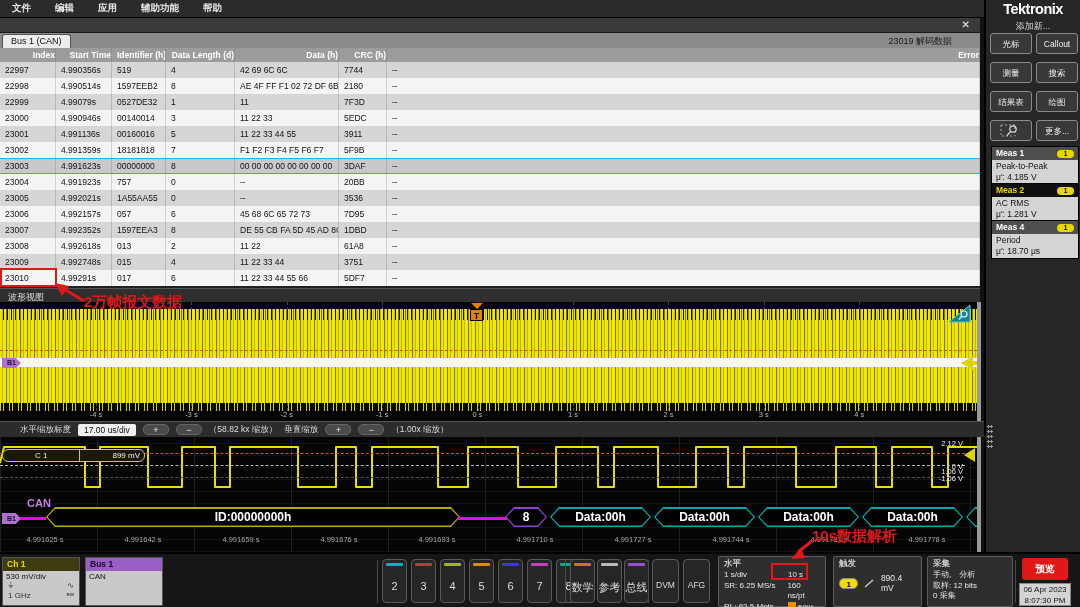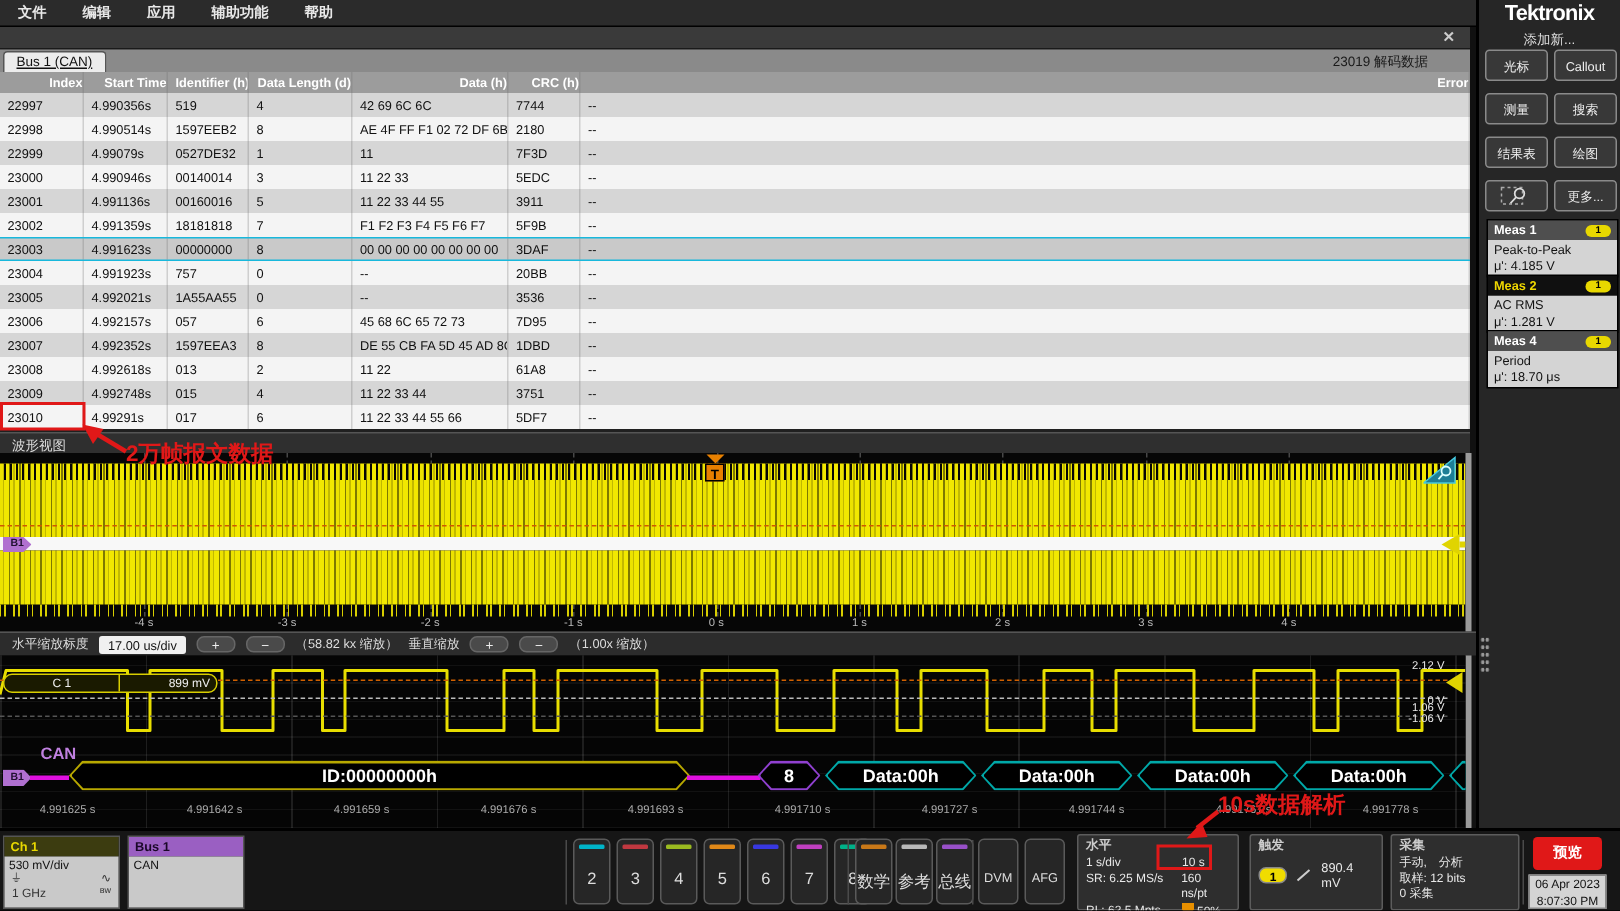--- a/index.html
+++ b/index.html
@@ -7,21 +7,21 @@
   #screen{position:relative;width:1080px;height:607px;background:#111;overflow:hidden;}
   
   #menubar{position:absolute;left:0;top:0;width:984px;height:18px;background:#2b2b2b;display:flex;align-items:center;gap:24px;padding-left:12px;border-bottom:1px solid #000;}
   .menu-item{color:#e8e8e8;font-size:9.5px;font-weight:bold;cursor:default;}
   
   #results-win{position:absolute;left:0;top:18px;width:980px;height:284px;background:#202020;}
   #results-titlebar{position:absolute;left:0;top:0;width:100%;height:15px;background:#3a3a3a;border-bottom:1px solid #1a1a1a;}
   #results-title{position:absolute;left:8px;top:18px;color:#e8e8e8;font-size:14px;font-weight:normal;}
   .close-x{position:absolute;right:10px;top:1px;color:#cccccc;font-size:10px;font-weight:bold;cursor:pointer;}
   #tabstrip{position:absolute;left:0;top:15px;width:100%;height:15px;background:#8a8a8a;}
-  #bus-tab{position:absolute;left:2px;top:1px;height:14px;background:#ececec;border:1px solid #555;border-bottom:none;border-radius:3px 3px 0 0;padding:1px 8px 0 8px;font-size:9px;color:#111;text-decoration:underline;}
+  #bus-tab{position:absolute;left:2px;top:1px;height:14px;background:#ececec;border:1px solid #555;border-bottom:none;border-radius:3px 3px 0 0;padding:1px 8px 0 8px;font-size:9px;color:#111;}
   #decode-count{position:absolute;right:28px;top:2px;font-size:9px;color:#1a1a1a;}
   #dtable{position:absolute;left:0;top:30px;width:100%;}
   .trow{display:grid;grid-template-columns:56px 56px 54px 69px 104px 48px 1fr;height:16px;line-height:16px;}
   .trow.head{background:#9c9c9c;height:14px;line-height:14px;}
   .trow.head .tcell{color:#fff;font-weight:bold;text-align:right;}
   .trow.even{background:#d6d6d6;}
   .trow.odd{background:#f4f4f4;}
   .trow.selected{background:#c9c9c9;border-top:1px solid #18b8dc;border-bottom:1px solid #18b8dc;height:16px;line-height:14px;}
   .tcell{font-size:8.5px;color:#111;padding-left:5px;overflow:hidden;white-space:nowrap;border-right:1px solid rgba(110,110,110,.28);}
   
@@ -40,21 +40,21 @@
   #trig-marker{position:absolute;left:470px;top:1px;width:14px;}
   #trig-marker .tri{width:0;height:0;border-left:6px solid transparent;border-right:6px solid transparent;border-top:6px solid #e88000;margin-left:1px;}
   #trig-marker .box{width:13px;height:12px;background:#e88000;color:#000;font-size:9px;font-weight:bold;text-align:center;line-height:12px;border:1px solid #000;}
   .b1-badge{background:#b070d0;color:#201030;font-size:7px;font-weight:bold;text-align:center;clip-path:polygon(0 0,72% 0,100% 50%,72% 100%,0 100%);}
   #ov-b1{position:absolute;left:2px;top:56px;width:19px;height:10px;line-height:10px;}
   #ov-arrow{position:absolute;right:4px;top:54px;width:0;height:0;border-top:7px solid transparent;border-bottom:7px solid transparent;border-right:12px solid #e0d400;}
   #ov-arrow:after{content:"";position:absolute;left:12px;top:-2px;width:6px;height:4px;background:#e0d400;}
   #zoom-corner{position:absolute;right:6px;top:2px;}
   #edge-strip{position:absolute;left:977px;top:302px;width:4px;height:250px;background:#9a9a9a;}
   
-  #zoombar{position:absolute;left:0;top:421px;width:1060px;height:16px;background:#2c2c2c;border-top:1px solid #555;display:flex;align-items:center;gap:7px;padding-left:8px;color:#dddddd;font-size:8.5px;}
+  #zoombar{position:absolute;left:0;top:421px;width:1060px;height:16px;background:#2c2c2c;border-top:1px solid #555;display:flex;align-items:center;gap:7px;padding-left:20px;color:#dddddd;font-size:8.5px;}
   #zscale-box{background:#f0f0f0;color:#111;padding:0 6px;height:12px;line-height:12px;border-radius:2px;}
   .zbtn{background:#4a4a4a;color:#eee;width:26px;height:11px;line-height:10px;text-align:center;border-radius:5px;border:1px solid #666;font-size:9px;}
   #zoombar .close-x{top:2px;}
   
   #zoomview{position:absolute;left:0;top:437px;width:977px;height:115px;background:#050505;overflow:hidden;
     background-image:repeating-linear-gradient(90deg,rgba(255,255,255,.10) 0 1px,transparent 1px 97px),repeating-linear-gradient(0deg,rgba(255,255,255,.05) 0 1px,transparent 1px 12px);}
   #c1-label{position:absolute;left:2px;top:12px;height:13px;border:1px solid #d8ce00;border-radius:6px;background:#1a1a00;color:#f0f0f0;font-size:8px;display:flex;align-items:center;}
   #c1-label span{padding:0 4px;margin-left:28px;}
   #c1-label .sep{width:1px;height:100%;background:#d8ce00;padding:0;}
   .lvl-line{position:absolute;left:0;width:965px;}

